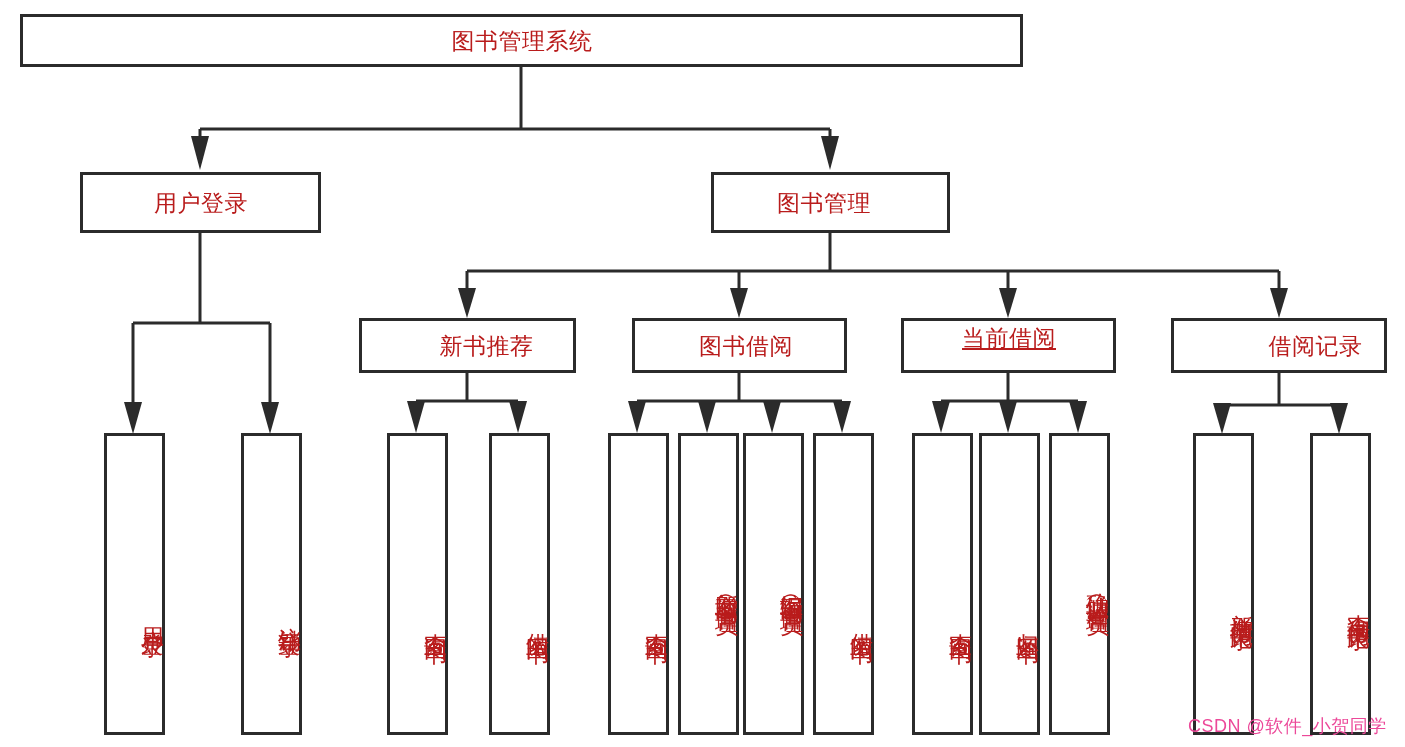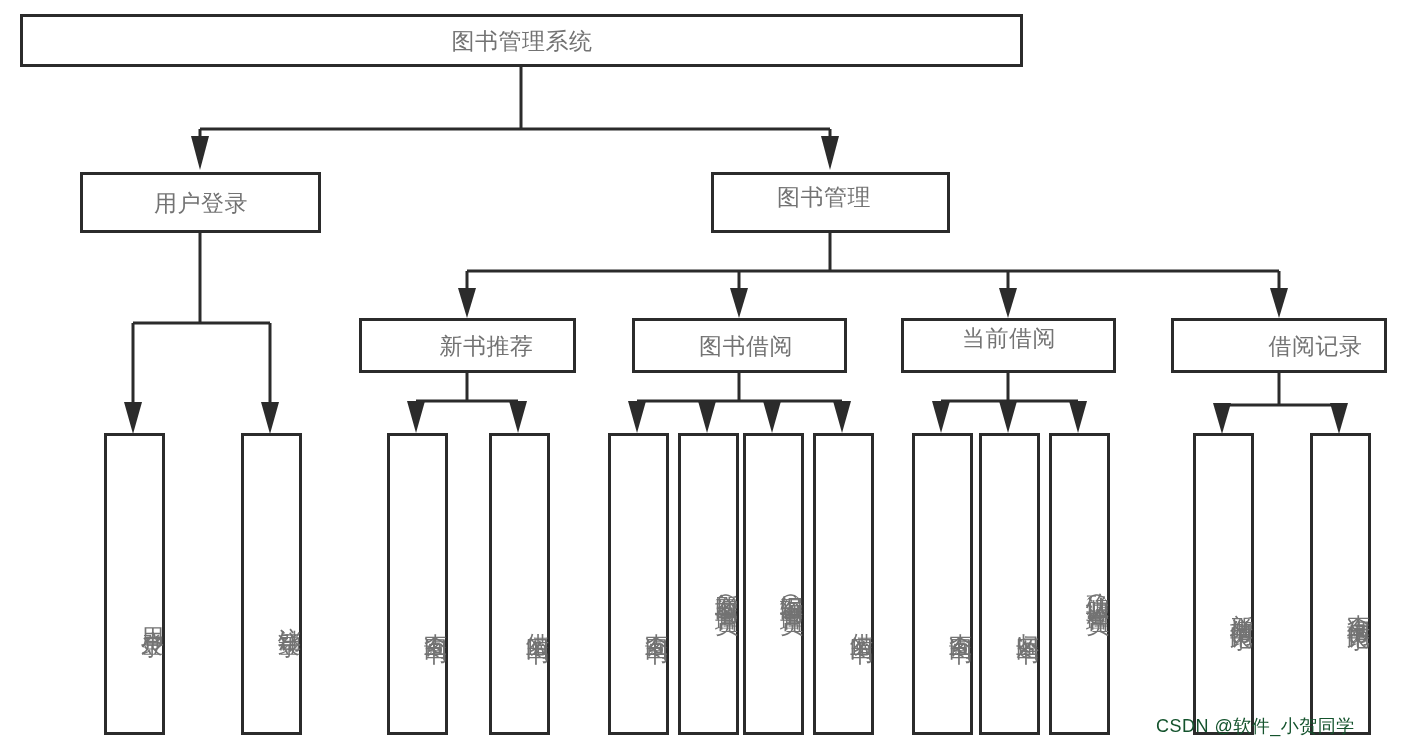--- a/index.html
+++ b/index.html
@@ -43,21 +43,21 @@
   }
   .arrow-head {
     fill: #2b2b2b;
     stroke: none;
   }
   .node-label {
     position: absolute;
     display: flex;
     align-items: center;
     justify-content: center;
-    color: #737373;
+    color: #b91c1c;
     font-family: "Liberation Sans", "DejaVu Sans", sans-serif;
     pointer-events: none;
     box-sizing: border-box;
   }
   .node-label.horizontal {
     font-size: 23px;
     letter-spacing: 0.5px;
     line-height: 1.15;
     white-space: nowrap;
   }
@@ -67,24 +67,24 @@
     font-size: 23px;
     letter-spacing: 3px;
     line-height: 1.05;
     align-items: flex-start;
     justify-content: center;
     padding-top: 6px;
     white-space: nowrap;
   }
   .watermark {
     position: absolute;
-    left: 1156px;
+    left: 1188px;
     top: 714px;
     font-size: 18px;
-    color: #14532d;
+    color: #ec4899;
     letter-spacing: 0.5px;
     font-family: "Liberation Sans", "DejaVu Sans", sans-serif;
     white-space: nowrap;
   }
 </style>
 </head>
 <body>
 
 <div id="diagram-root">
 
@@ -165,27 +165,27 @@
 
     <rect class="node-box" x="1194.5" y="434.5" width="58" height="299"></rect>
     <rect class="node-box" x="1311.5" y="434.5" width="58" height="299"></rect>
 
   </svg>
 
   <div class="node-label horizontal" style="left:21px; top:15px; width:1002px; height:52px;">图书管理系统</div>
 
   <div class="node-label horizontal" style="left:81px; top:173px; width:240px; height:60px;">用户登录</div>
 
-  <div class="node-label horizontal" style="left:712px; top:167px; width:224px; height:60px;">图书管理</div>
+  <div class="node-label horizontal" style="left:712px; top:173px; width:224px; height:60px;">图书管理</div>
 
   <div class="node-label horizontal" style="left:360px; top:319px; width:216px; height:54px;padding-left:37px;">新书推荐</div>
 
   <div class="node-label horizontal" style="left:633px; top:319px; width:214px; height:54px;padding-left:12px;">图书借阅</div>
 
-  <div class="node-label horizontal" style="left:902px; top:319px; width:214px; height:38px;">当前借阅</div>
+  <div class="node-label horizontal" style="left:902px; top:319px; width:214px; height:38px;text-decoration:underline;">当前借阅</div>
 
   <div class="node-label horizontal" style="left:1208px; top:319px; width:215px; height:54px;">借阅记录</div>
 
   <div class="node-label vertical" style="left:105px; top:489px; width:60px; height:245px;">用户登录</div>
   <div class="node-label vertical" style="left:242px; top:489px; width:60px; height:245px;">注销登录</div>
 
   <div class="node-label vertical" style="left:388px; top:501px; width:60px; height:233px;">查询图书</div>
   <div class="node-label vertical" style="left:490px; top:501px; width:60px; height:233px;">借阅图书</div>
 
   <div class="node-label vertical" style="left:609px; top:501px; width:60px; height:233px;">查询图书</div>

